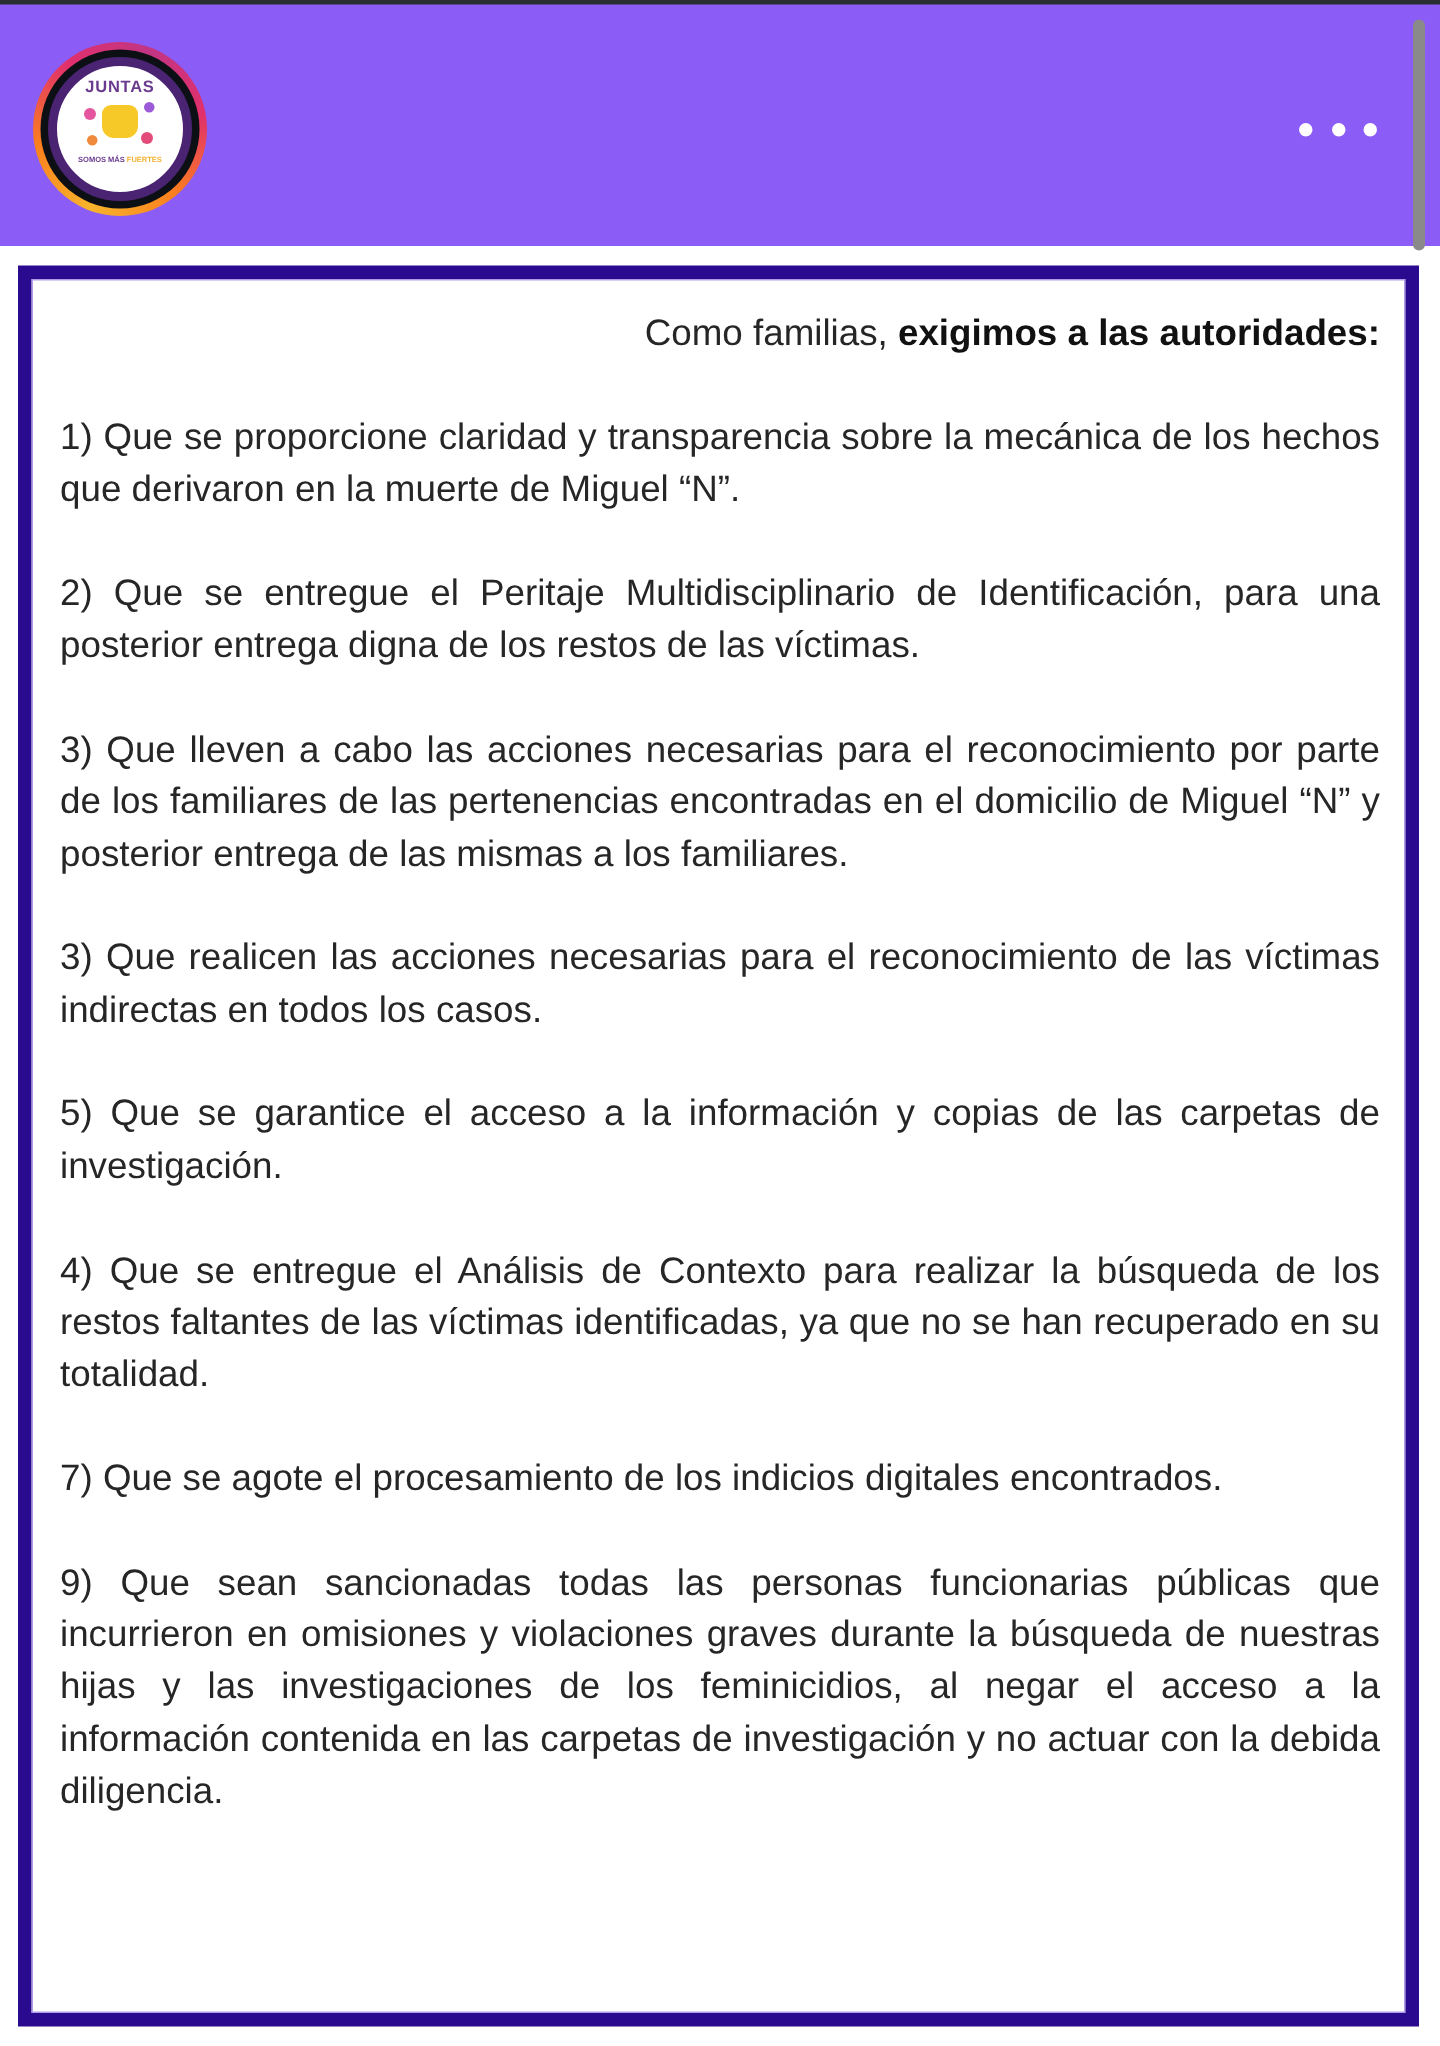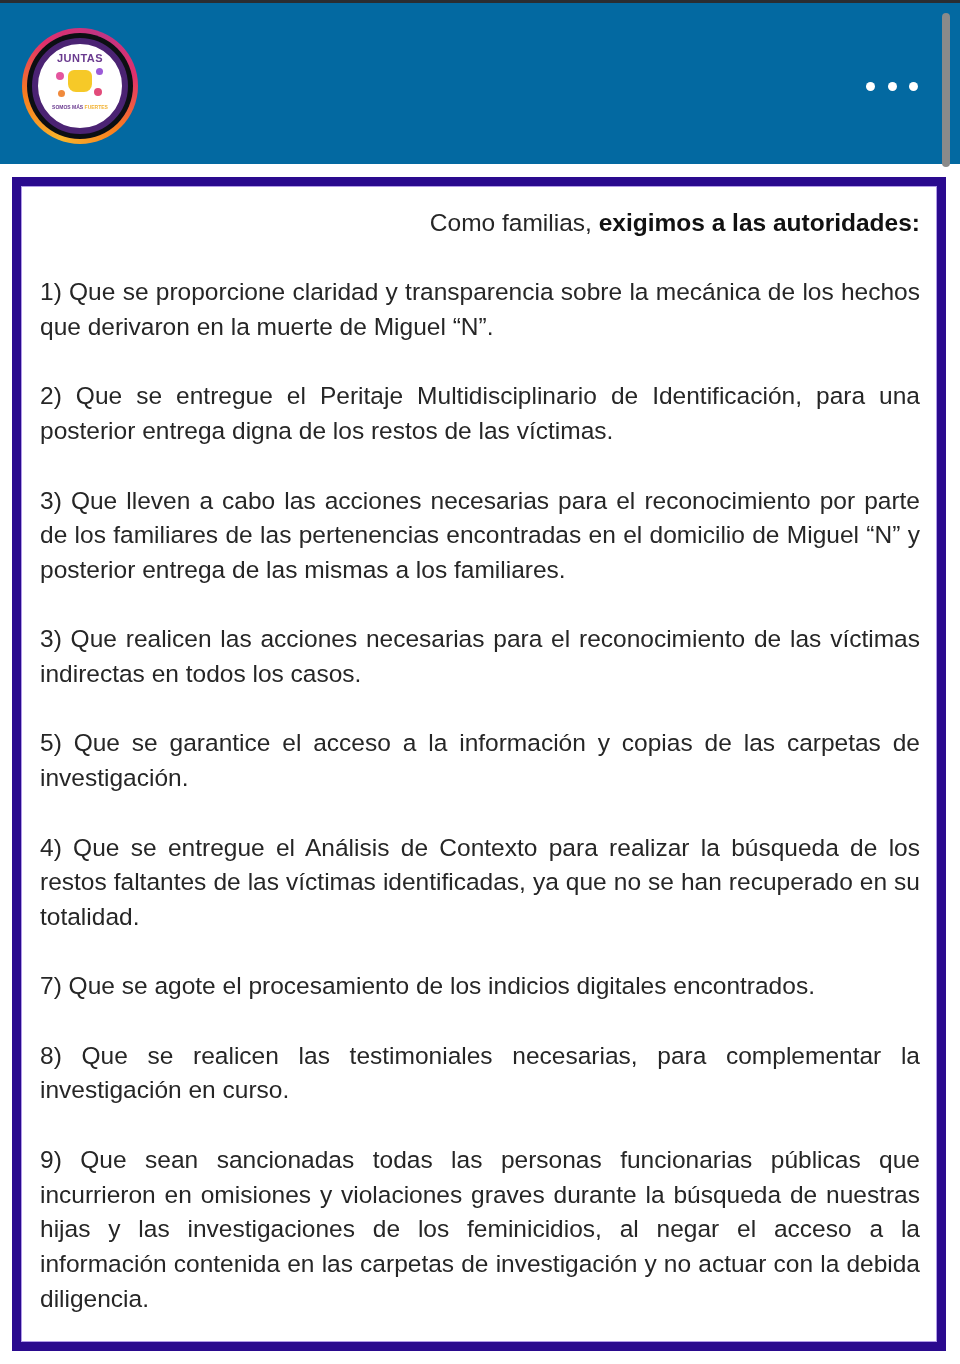--- a/index.html
+++ b/index.html
@@ -12,21 +12,21 @@
       background: #ffffff;
       overflow: hidden;
       position: relative;
       font-family: "Liberation Sans", "DejaVu Sans", sans-serif;
     }
     .header {
       position: absolute;
       left: 0; top: 0;
       width: 960px;
       height: 164px;
-      background: #0369a1;
+      background: #8b5cf6;
       border-top: 3px solid #2a2d31;
       box-sizing: border-box;
     }
     .avatar-ring {
       position: absolute;
       left: 22px; top: 25px;
       width: 116px; height: 116px;
       border-radius: 50%;
       background: conic-gradient(from 200deg, #f7b42c, #fa7e1e, #e1306c, #c13584, #e1306c, #fa7e1e, #f7b42c);
     }
@@ -160,15 +160,14 @@
 
 <div class="doc-text">
   <p class="intro"><span>Como familias, </span><b>exigimos a las autoridades:</b></p>
   <p>1) Que se proporcione claridad y transparencia sobre la mecánica de los hechos que derivaron en la muerte de Miguel “N”.</p>
   <p>2) Que se entregue el Peritaje Multidisciplinario de Identificación, para una posterior entrega digna de los restos de las víctimas.</p>
   <p>3) Que lleven a cabo las acciones necesarias para el reconocimiento por parte de los familiares de las pertenencias encontradas en el domicilio de Miguel “N” y posterior entrega de las mismas a los familiares.</p>
   <p>3) Que realicen las acciones necesarias para el reconocimiento de las víctimas indirectas en todos los casos.</p>
   <p>5) Que se garantice el acceso a la información y copias de las carpetas de investigación.</p>
   <p>4) Que se entregue el Análisis de Contexto para realizar la búsqueda de los restos faltantes de las víctimas identificadas, ya que no se han recuperado en su totalidad.</p>
   <p>7) Que se agote el procesamiento de los indicios digitales encontrados.</p>
-  <p>8) Que se realicen las testimoniales necesarias, para complementar la investigación en curso.</p>
   <p>9) Que sean sancionadas todas las personas funcionarias públicas que incurrieron en omisiones y violaciones graves durante la búsqueda de nuestras hijas y las investigaciones de los feminicidios, al negar el acceso a la información contenida en las carpetas de investigación y no actuar con la debida diligencia.</p>
 </div>
 
 </body></html>

